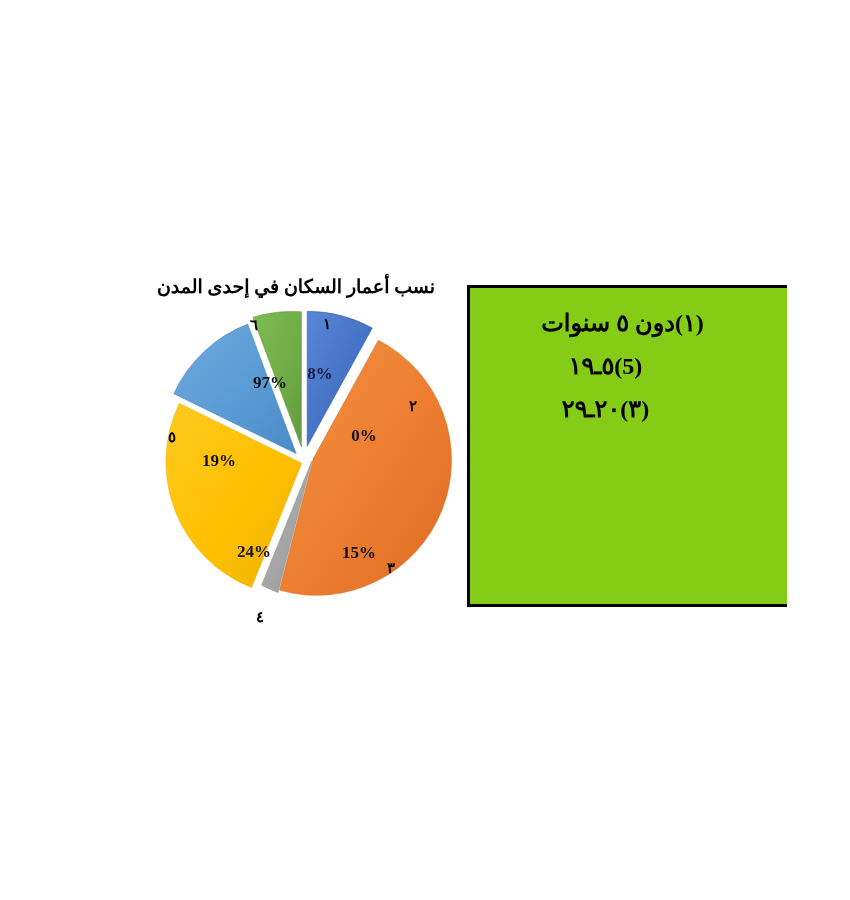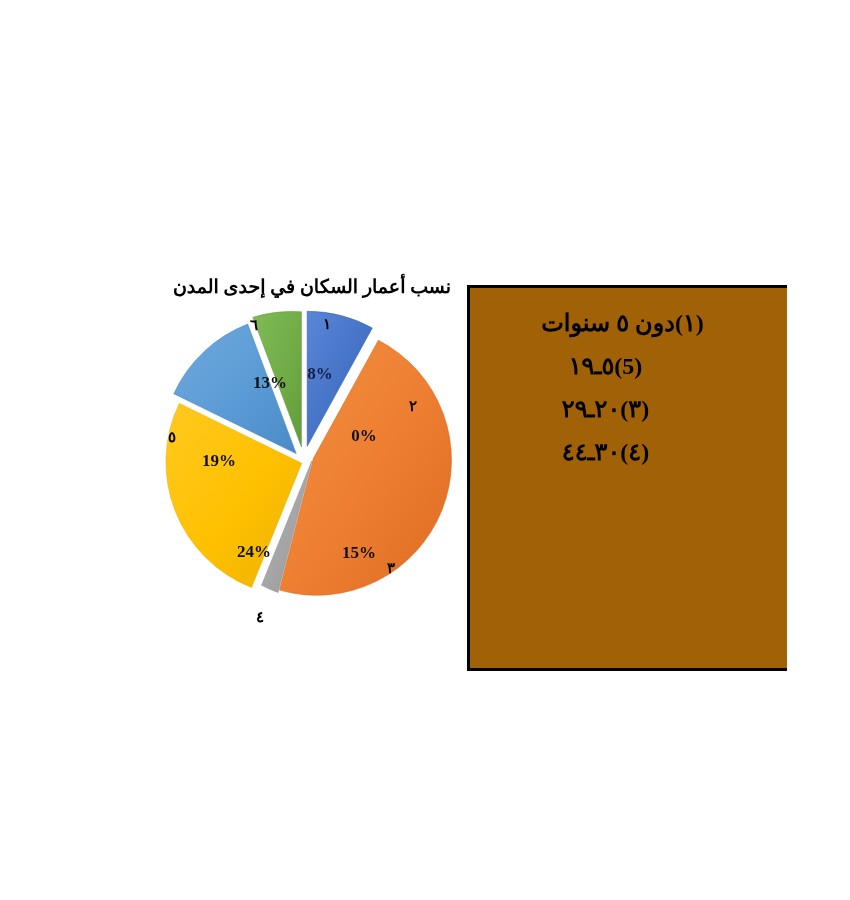--- a/index.html
+++ b/index.html
@@ -21,21 +21,21 @@
     position: absolute;
     left: 0;
     top: 0;
     width: 850px;
     height: 900px;
   }
 
   
   #chart-title {
     position: absolute;
-    left: 152px;
+    left: 136px;
     top: 275px;
     width: 320px;
     text-align: center;
     direction: rtl;
     font-family: "Liberation Serif", "DejaVu Serif", serif;
     font-weight: bold;
     font-size: 19px;
     line-height: 24px;
     white-space: nowrap;
     letter-spacing: 0px;
@@ -80,27 +80,27 @@
     transform: translate(-50%, -50%);
     direction: rtl;
   }
 
   
   #legend-box {
     position: absolute;
     left: 467px;
     top: 285px;
     width: 320px;
-    height: 386px;
+    height: 322px;
     box-sizing: border-box;
     border-top: 3px solid #000;
     border-left: 3px solid #000;
     border-bottom: 3px solid #000;
     border-right: 0 none;
-    background: #a16207;
+    background: #84cc16;
     direction: rtl;
     padding: 14px 22px 10px 10px;
   }
   .legend-row {
     direction: rtl;
     text-align: center;
     font-family: "Liberation Serif", "DejaVu Serif", serif;
     font-weight: bold;
     font-size: 24px;
     line-height: 43px;
@@ -179,30 +179,29 @@
       <g transform="translate(-3.6,-8.2)">
         <path d="M 155 155 L 106.5 25.5 A 135 135 0 0 1 155 20 Z" fill="url(#gGreen)" stroke="#629b3c" stroke-width="0.6"></path>
       </g>
     </svg>
 
     <div class="pct-label dark-on-blue" style="left:170px; top:74px;">8%</div>
     <div class="pct-label" style="left:214px; top:136px;">0%</div>
     <div class="pct-label" style="left:209px; top:224px;margin-top:29px;">15%</div>
     <div class="pct-label" style="left:104px; top:252px;font-family:Liberation Serif, serif;">24%</div>
     <div class="pct-label" style="left:69px; top:161px;">19%</div>
-    <div class="pct-label" style="left:120px; top:83px;">13%</div>
+    <div class="pct-label" style="left:120px; top:83px;">97%</div>
 
     <div class="cat-label" style="left:177px; top:24px;">١</div>
     <div class="cat-label" style="left:263px; top:106px;">٢</div>
     <div class="cat-label" style="left:241px; top:268px;">٣</div>
     <div class="cat-label" style="left:110px; top:317px;">٤</div>
     <div class="cat-label" style="left:22px; top:137px;">٥</div>
     <div class="cat-label" style="left:104px; top:25px;">٦</div>
   </div>
 
   <div id="legend-box">
     <div class="legend-row r1">(١)دون ٥ سنوات</div>
     <div class="legend-row r2">(5)٥ـ١٩</div>
     <div class="legend-row r3">(٣)٢٠ـ٢٩</div>
-    <div class="legend-row r4">(٤)٣٠ـ٤٤</div>
   </div>
 
 </div>
 
 </body></html>

